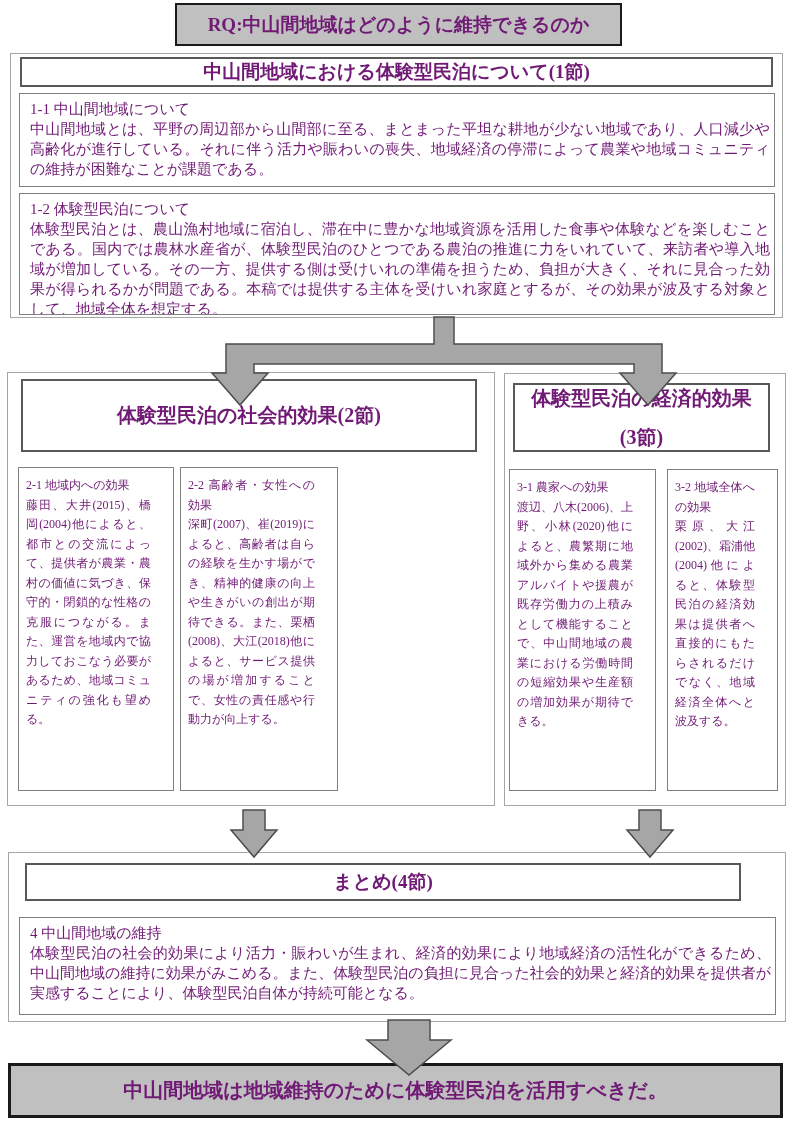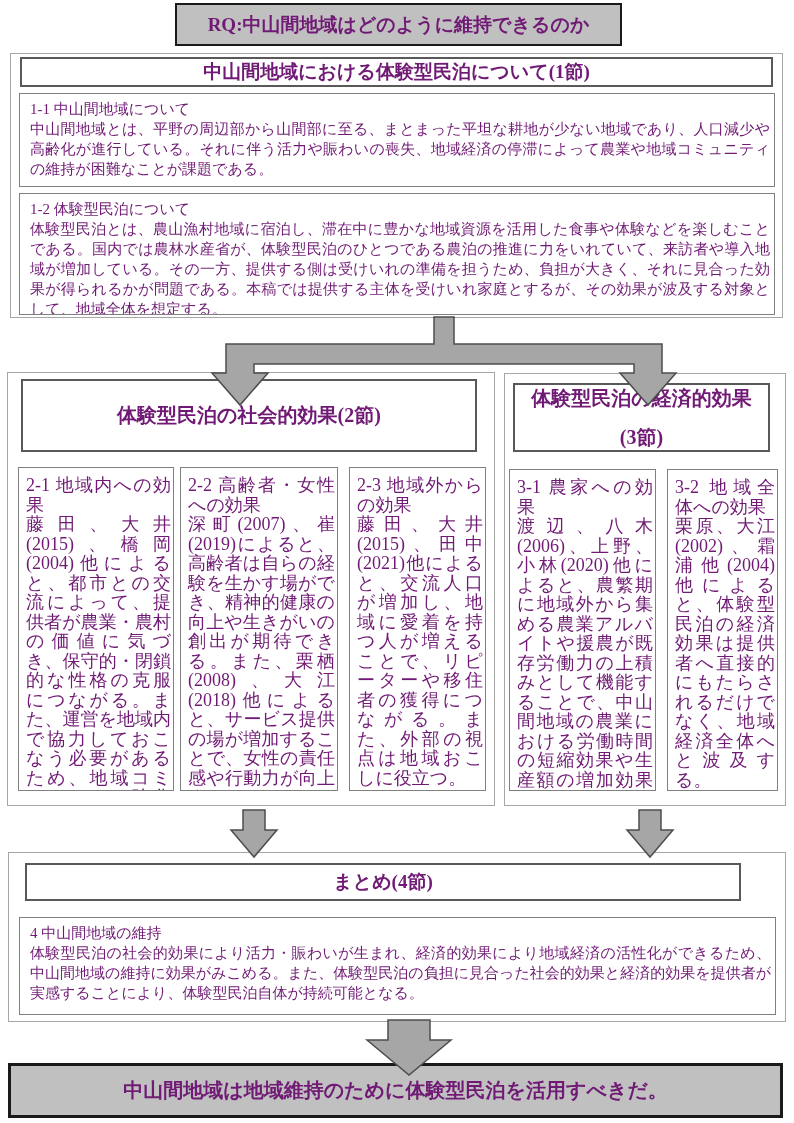--- a/index.html
+++ b/index.html
@@ -36,22 +36,22 @@
   .text-box{
     border:1px solid #808080;background:#fff;
     font-size:15px;line-height:20px;text-align:justify;
     padding:5px 4px 5px 10px;overflow:hidden;
   }
   .s1-b1{left:8px;top:39px;width:756px;height:94px;}
   .s1-b2{left:8px;top:139px;width:756px;height:122px;}
   .s4-box{left:10px;top:64px;width:757px;height:98px;}
   .col{
     border:1px solid #808080;background:#fff;
-    font-size:18px;line-height:19.5px;text-align:justify;
-    padding:8px 2px 6px 7px;overflow:hidden;
+    font-size:12px;line-height:19.5px;text-align:justify;
+    padding:8px 22px 6px 7px;overflow:hidden;
   }
   .s2-c1{left:10px;top:94px;width:156px;height:324px;}
   .s2-c2{left:172px;top:94px;width:158px;height:324px;}
   .s2-c3{left:341px;top:94px;width:137px;height:324px;}
   .s3-c1{left:4px;top:95px;width:147px;height:322px;}
   .s3-c2{left:162px;top:95px;width:111px;height:322px;}
   .box-heading{white-space:pre-wrap;}
   .box-body{white-space:pre-wrap;}
   
   .arrow-layer{position:absolute;left:0;top:0;width:794px;height:1123px;pointer-events:none;z-index:5;}
@@ -85,24 +85,20 @@
       <span>体験型民泊の社会的効果(2節)</span>
     </div>
     <div class="abs col s2-c1">
       <div class="box-heading">2-1 地域内への効果</div>
       <div class="box-body">藤田、大井(2015)、橋岡(2004)他によると、都市との交流によって、提供者が農業・農村の価値に気づき、保守的・閉鎖的な性格の克服につながる。また、運営を地域内で協力しておこなう必要があるため、地域コミュニティの強化も望める。</div>
     </div>
     <div class="abs col s2-c2">
       <div class="box-heading">2-2 高齢者・女性への効果</div>
       <div class="box-body">深町(2007)、崔(2019)によると、高齢者は自らの経験を生かす場ができ、精神的健康の向上や生きがいの創出が期待できる。また、栗栖(2008)、大江(2018)他によると、サービス提供の場が増加することで、女性の責任感や行動力が向上する。</div>
     </div>
-    <div class="abs col s2-c3">
-      <div class="box-heading">2-3 地域外からの効果</div>
-      <div class="box-body">藤田、大井(2015)、田中(2021)他によると、交流人口が増加し、地域に愛着を持つ人が増えることで、リピーターや移住者の獲得につながる。また、外部の視点は地域おこしに役立つ。</div>
-    </div>
   </div>
 
   <div class="abs container sec3">
     <div class="abs title-box s3-title">
       <span>体験型民泊の経済的効果</span>
       <span>(3節)</span>
     </div>
     <div class="abs col s3-c1">
       <div class="box-heading">3-1 農家への効果</div>
       <div class="box-body">渡辺、八木(2006)、上野、小林(2020)他によると、農繁期に地域外から集める農業アルバイトや援農が既存労働力の上積みとして機能することで、中山間地域の農業における労働時間の短縮効果や生産額の増加効果が期待できる。</div>

